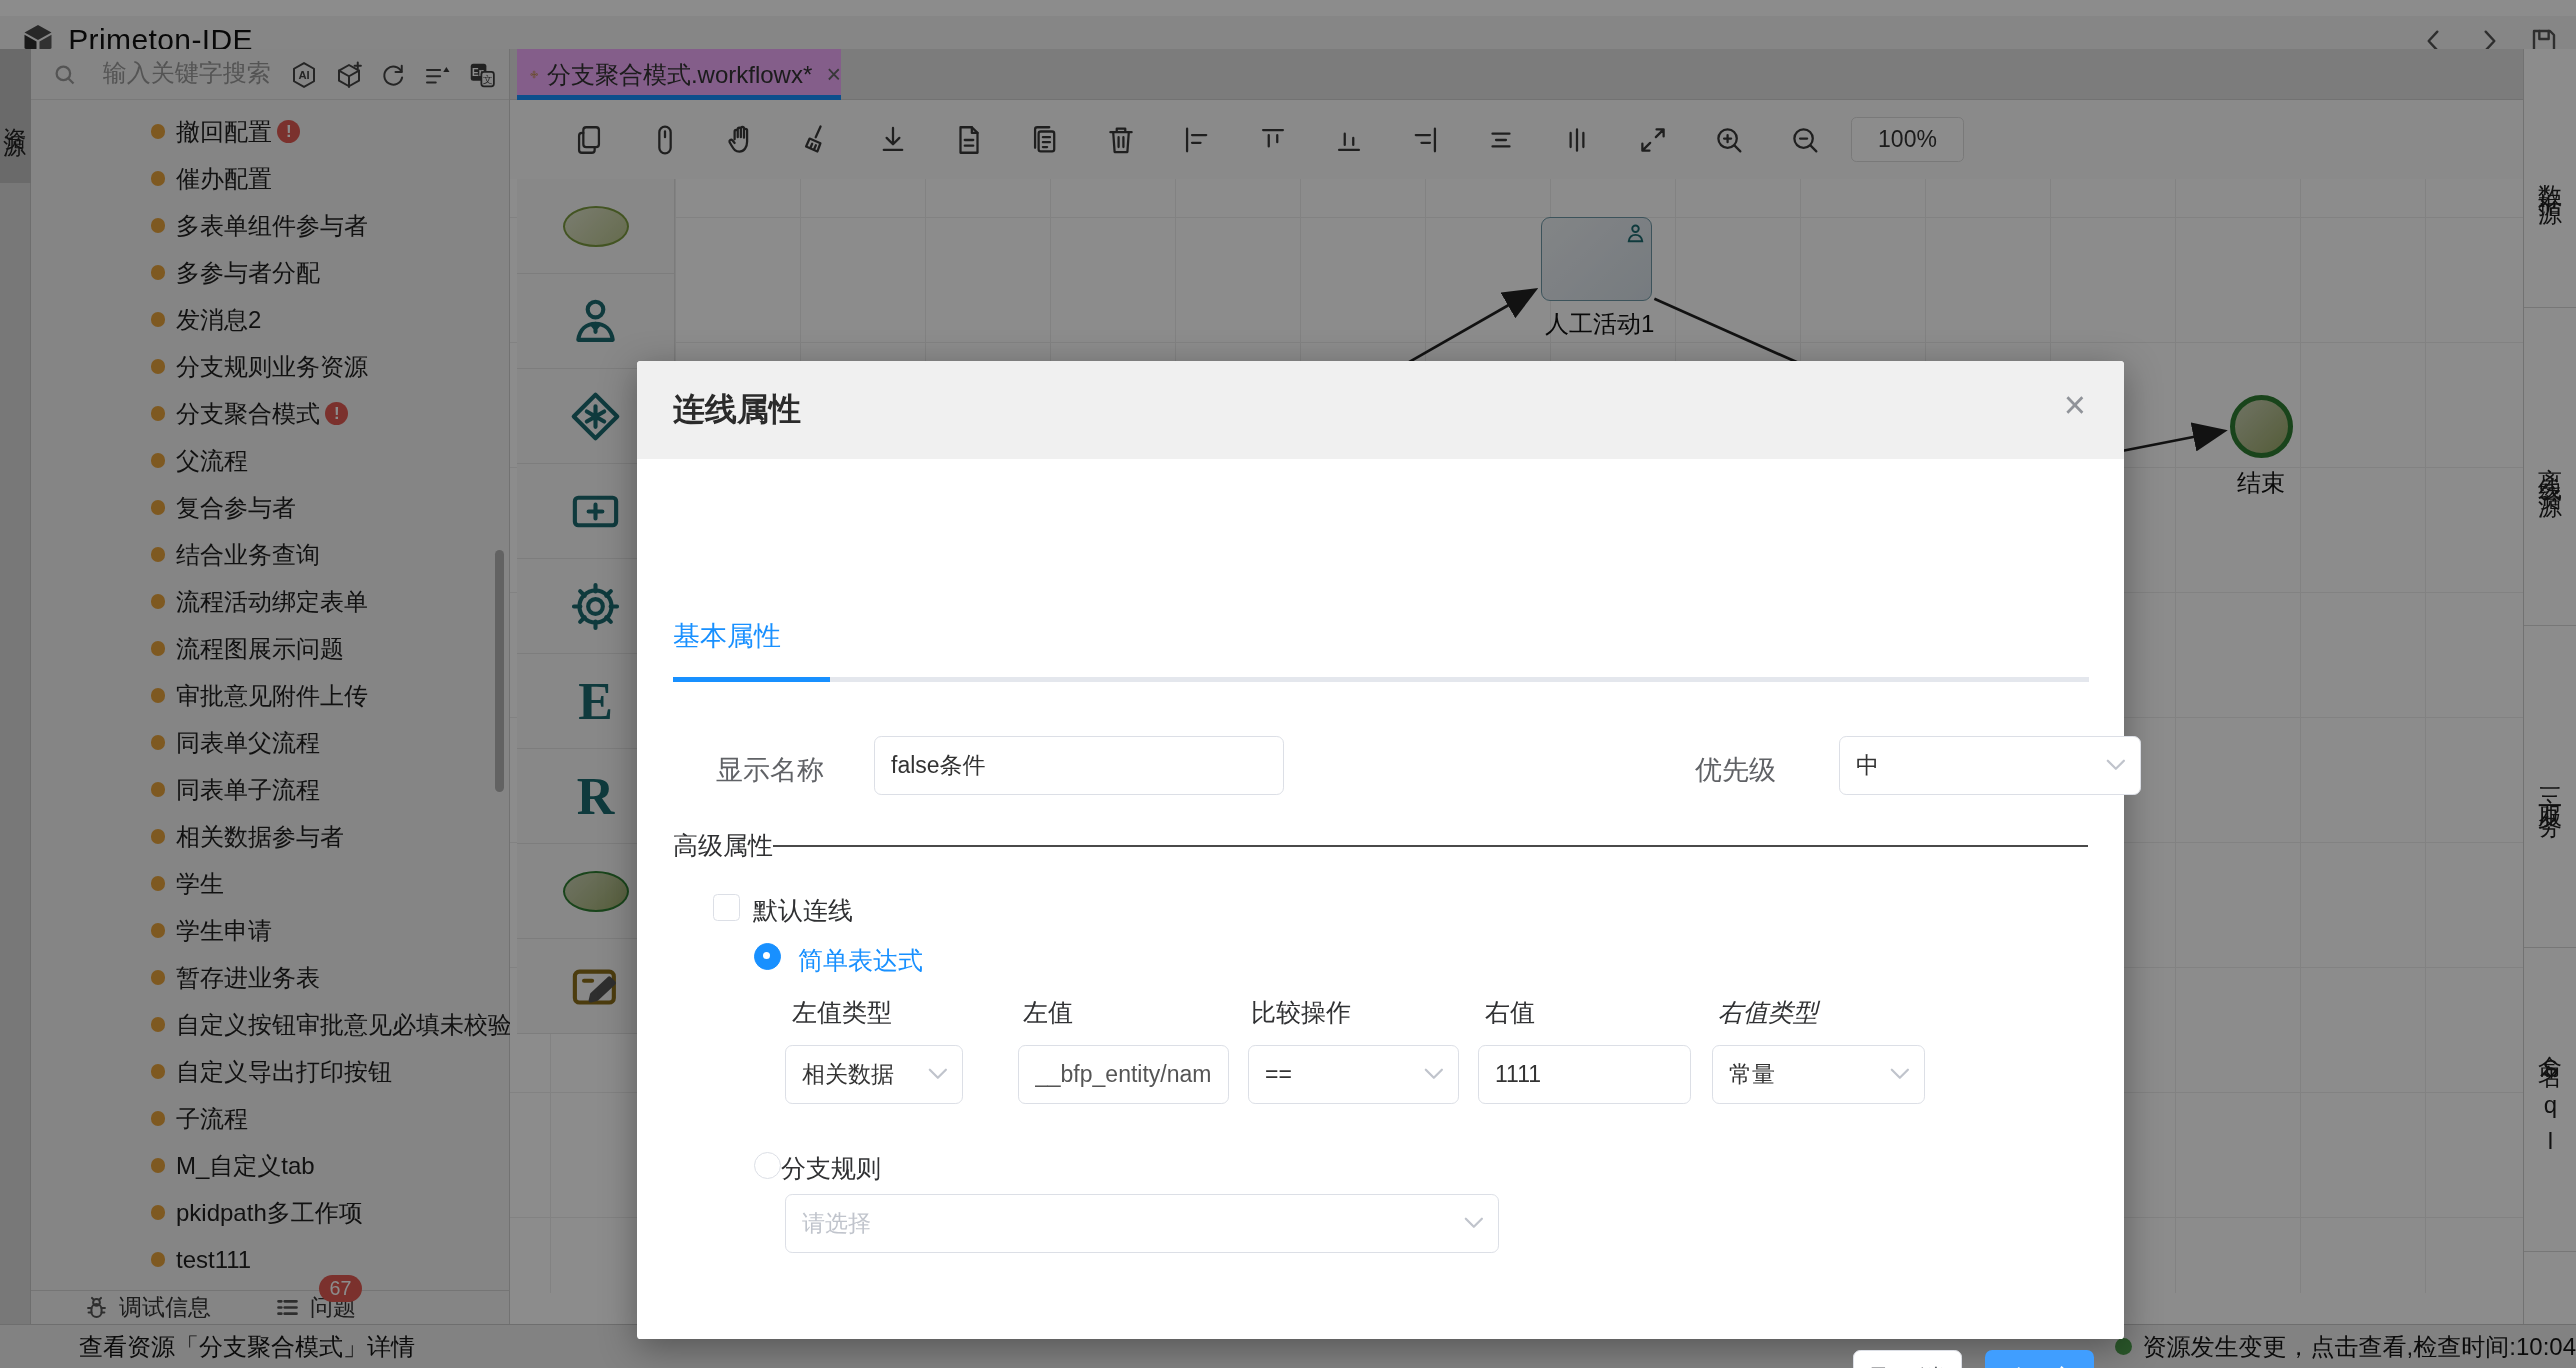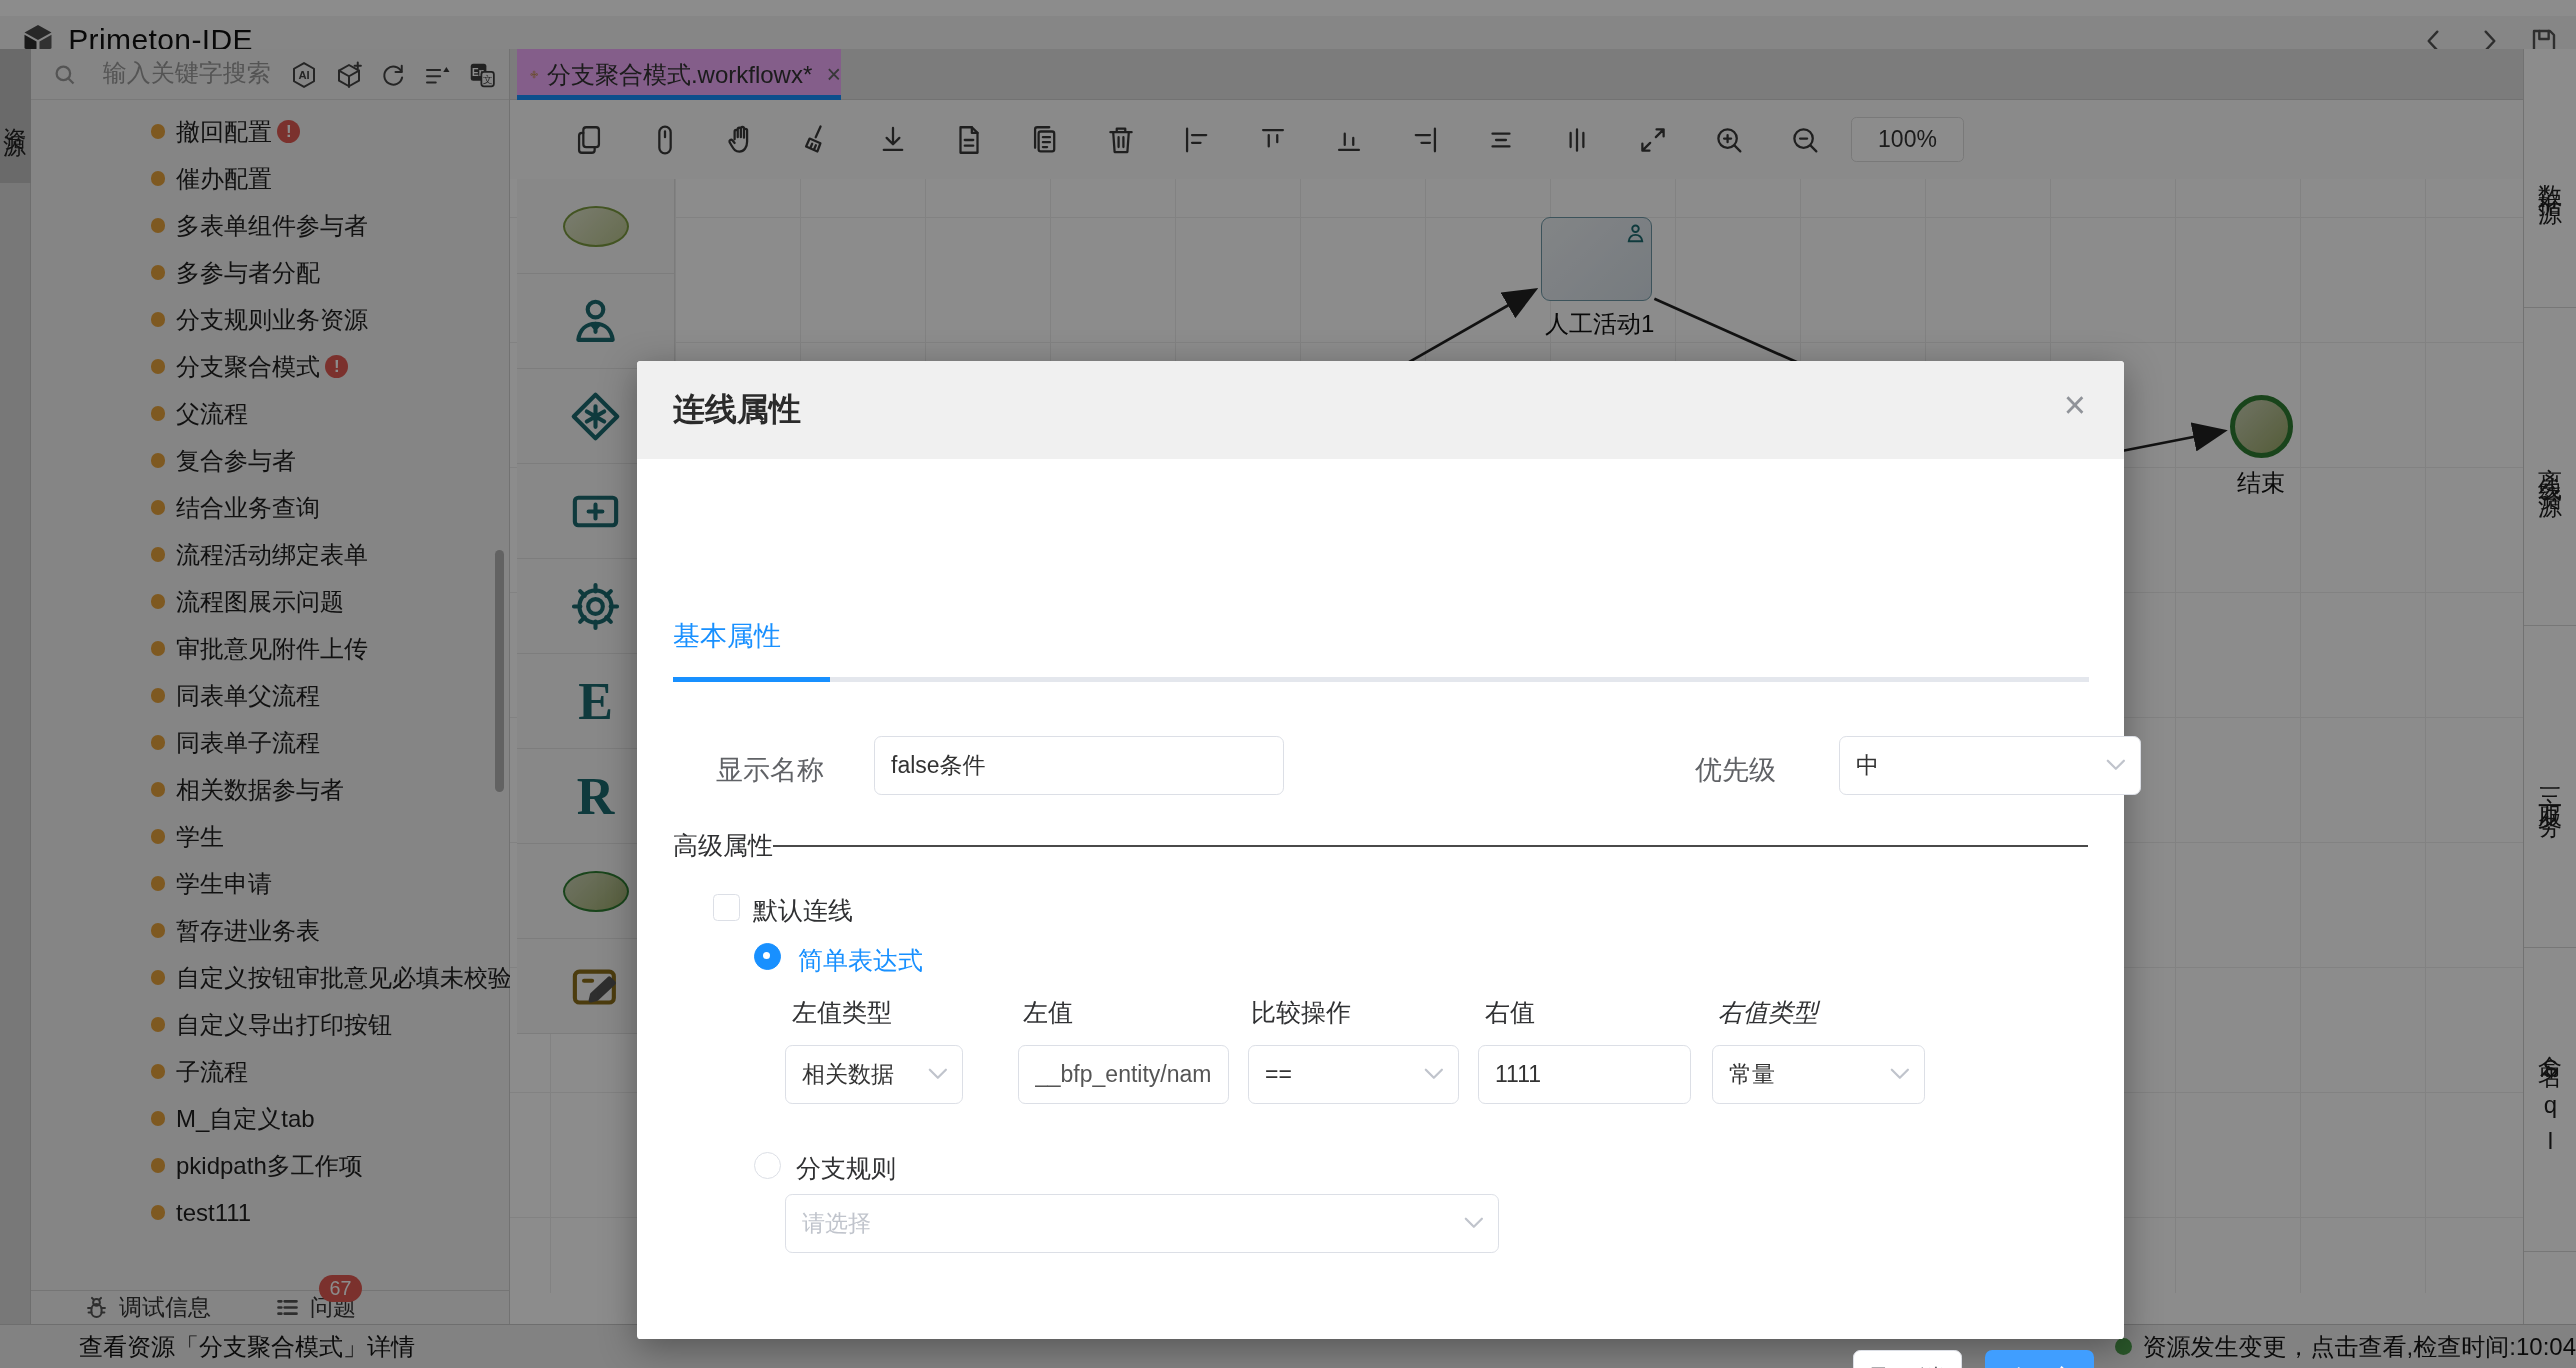--- a/index.html
+++ b/index.html
@@ -212,20 +212,24 @@
         <div class="tree-item">
           <span class="dot"></span>
           <span class="lbl">多表单组件参与者</span>
         </div>
         <div class="tree-item">
           <span class="dot"></span>
           <span class="lbl">多参与者分配</span>
         </div>
         <div class="tree-item">
           <span class="dot"></span>
+          <span class="lbl">发消息2</span>
+        </div>
+        <div class="tree-item">
+          <span class="dot"></span>
           <span class="lbl">分支规则业务资源</span>
         </div>
         <div class="tree-item">
           <span class="dot"></span>
           <span class="lbl">分支聚合模式</span>
           <span class="item-badge">!</span>
         </div>
         <div class="tree-item">
           <span class="dot"></span>
           <span class="lbl">父流程</span>
@@ -594,21 +598,21 @@
         <input value="1111" style="">
       </div>
       <div class="f-box" style="left:1075px;top:586px;width:213px;">
         <span class="sel-val">常量</span>
         <svg viewBox="0 0 22 14">
             <path d="M2 2l9 9 9-9"></path>
           </svg>
       </div>
 
       <div class="radio off" style="left:117px;top:693px;"></div>
-      <div class="lbl-n" style="left:159px;top:693px;font-family:Liberation Serif, serif;">分支规则</div>
+      <div class="lbl-n" style="left:144px;top:693px;font-family:Liberation Serif, serif;">分支规则</div>
 
       <div class="f-box" style="left:148px;top:735px;width:714px;">
         <span class="sel-val ph">请选择</span>
         <svg viewBox="0 0 22 14">
             <path d="M2 2l9 9 9-9"></path>
           </svg>
       </div>
 
       <div class="m-foot-btn btn-cancel">取 消</div>
       <div class="m-foot-btn btn-ok">确 定</div>

